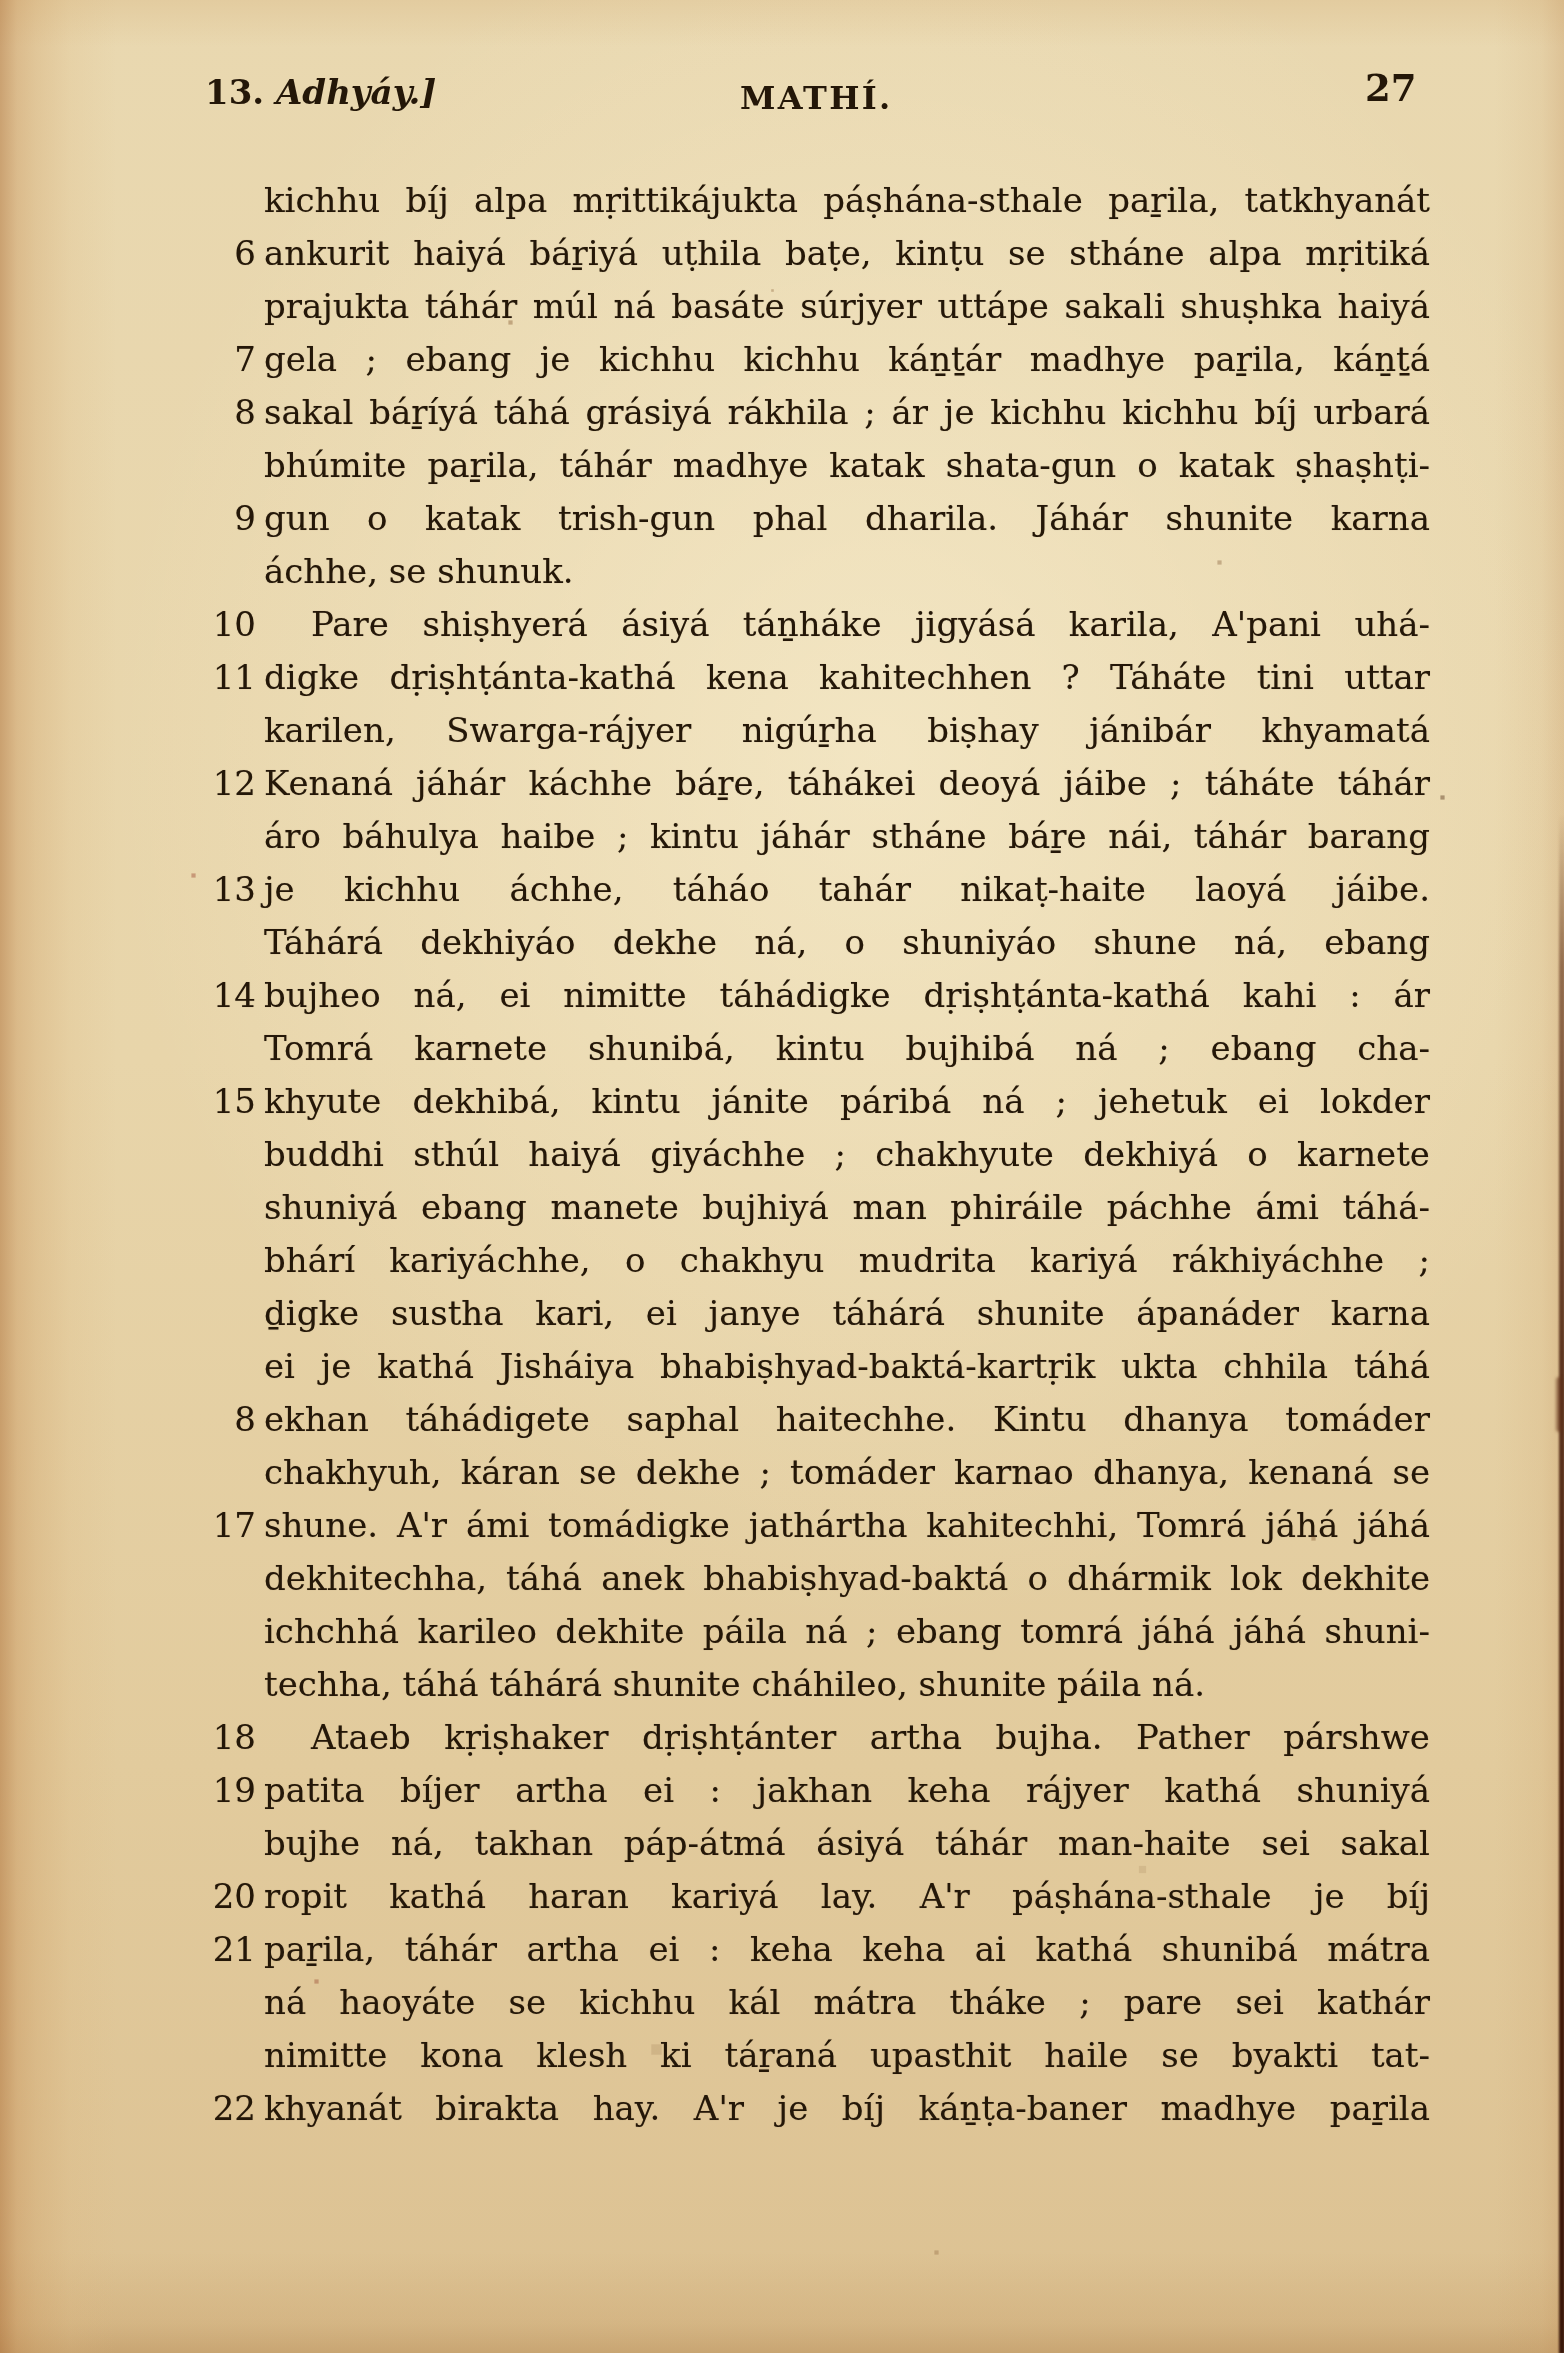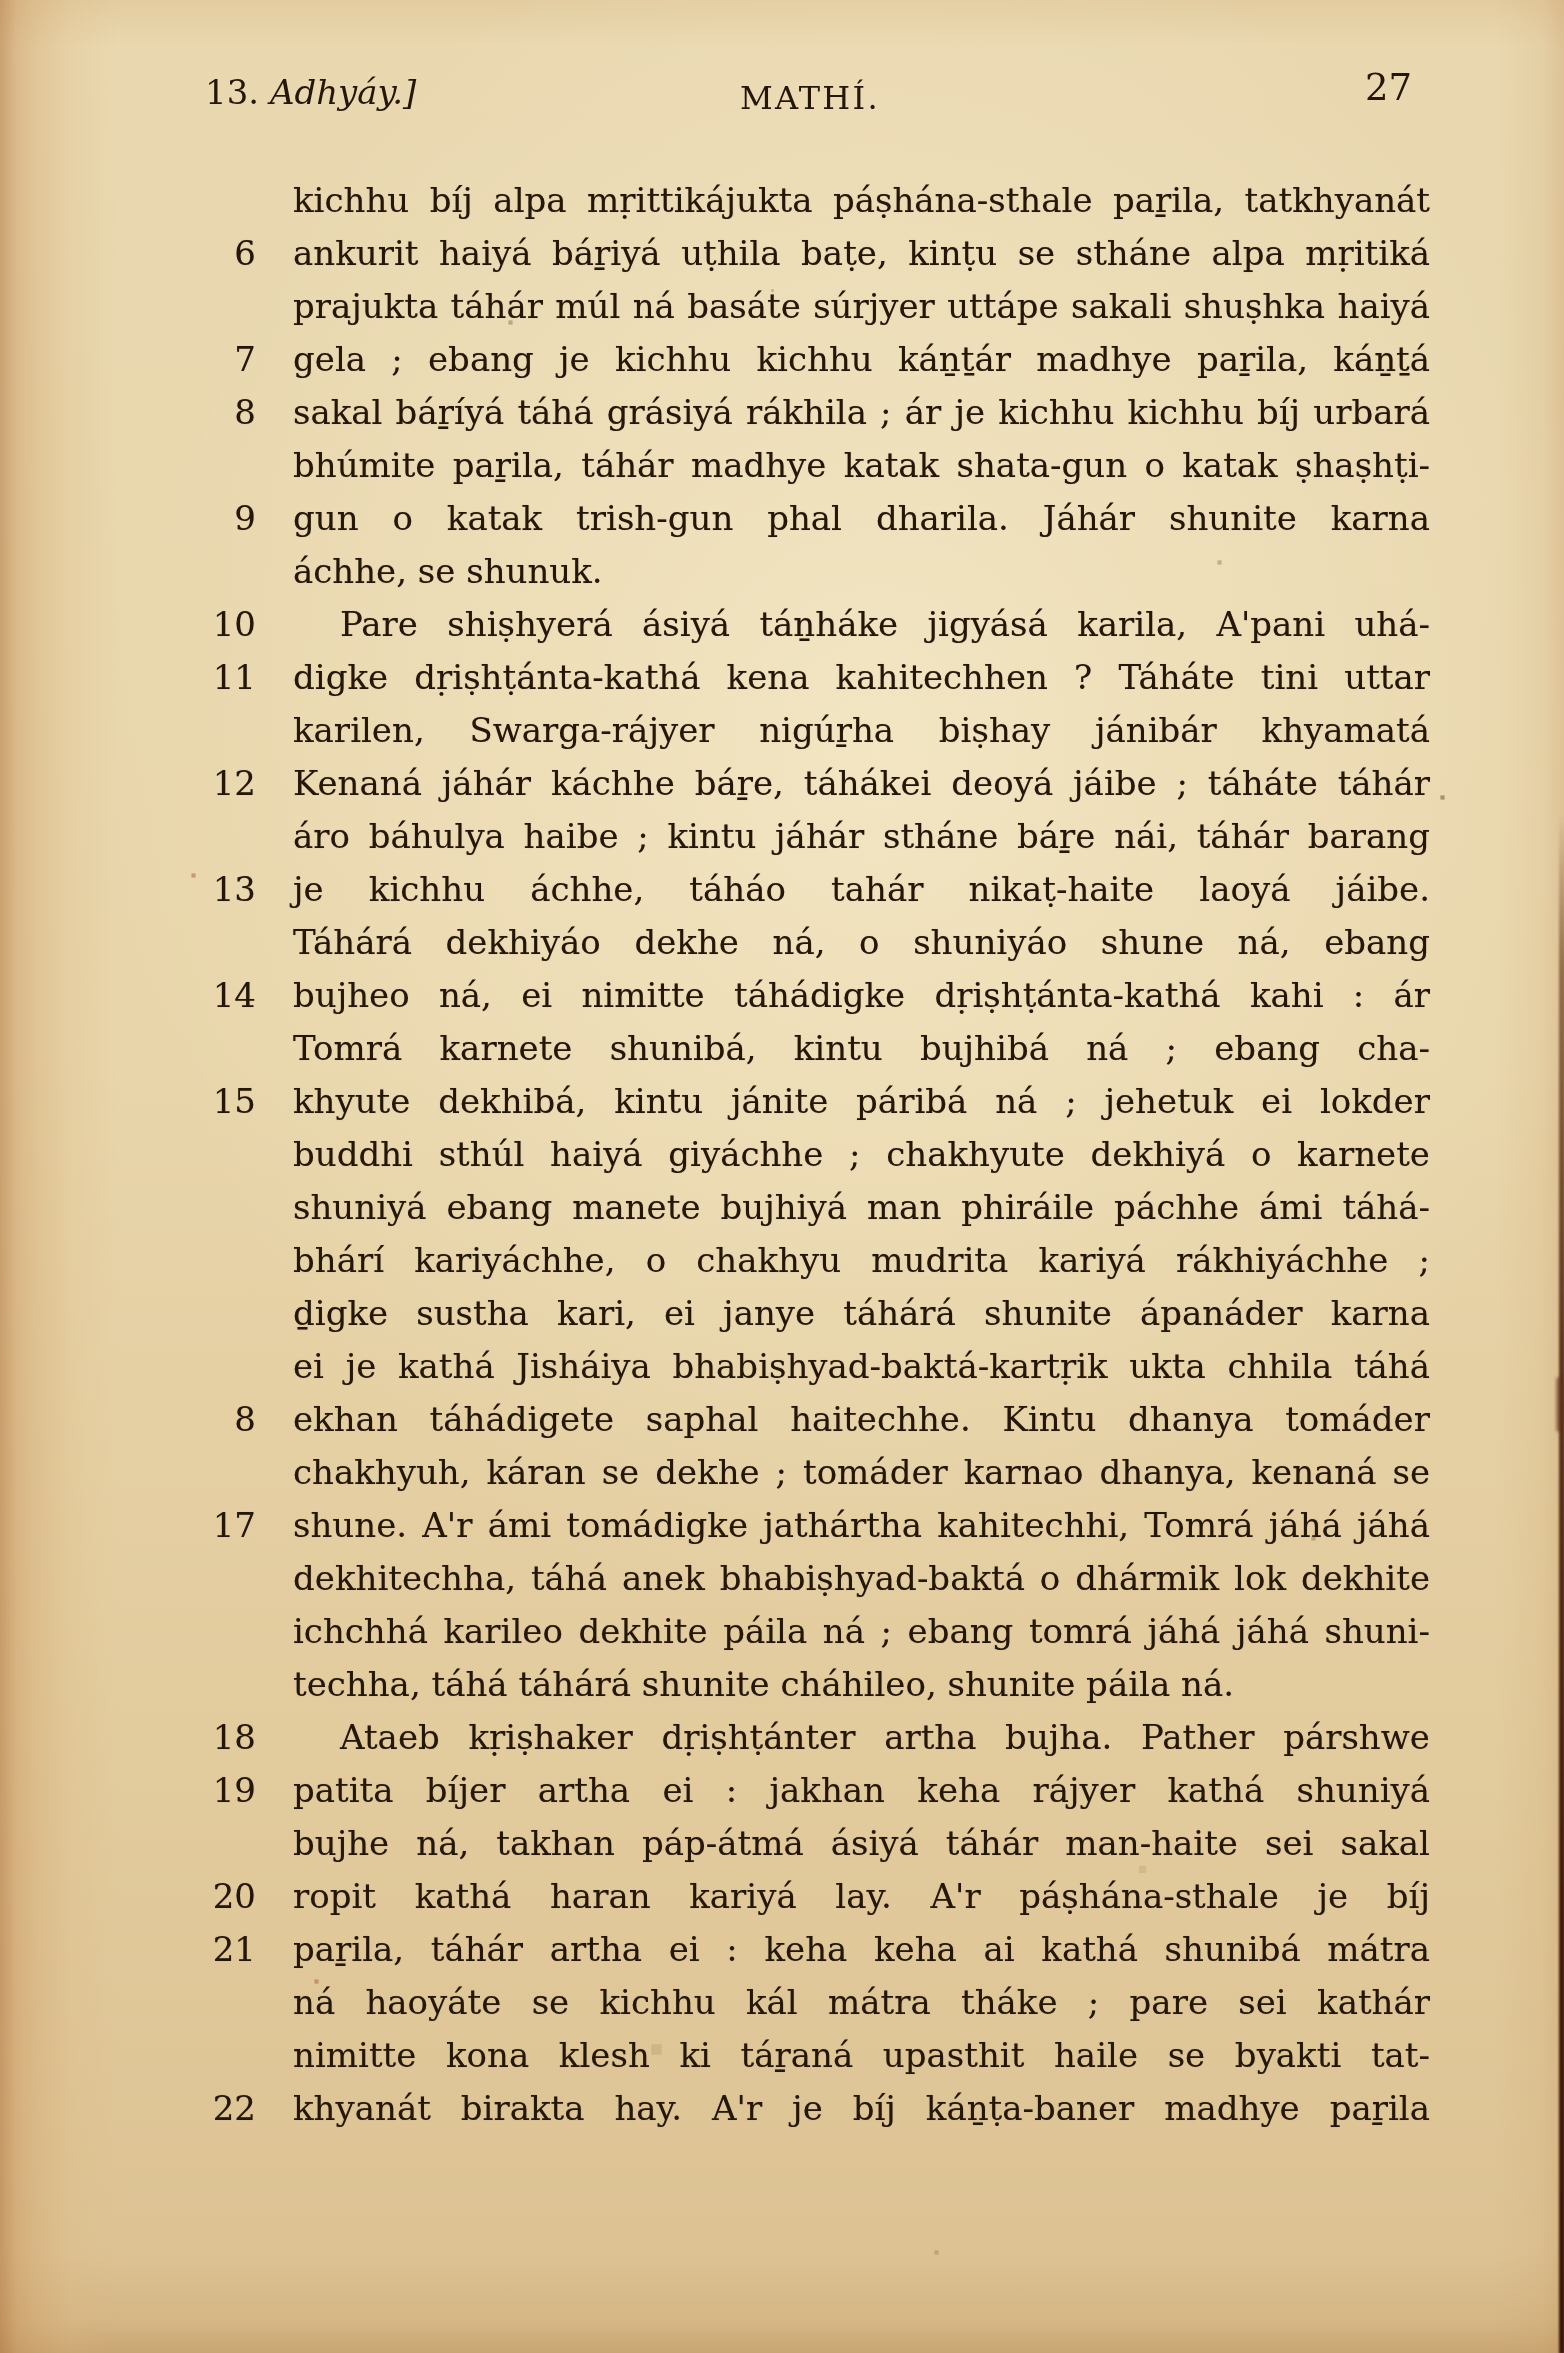--- a/index.html
+++ b/index.html
@@ -35,41 +35,40 @@
       772px  290px 0 0.8px rgba(130,85,45,.35),
       1219px 562px 0 1.6px rgba(120,78,40,.35),
       193px 875px 0 1.6px rgba(150,60,40,.40),
       1313px 1538px 0 1.6px rgba(130,85,45,.38),
       316px 1981px 0 1.6px rgba(150,70,45,.40),
       656px 2049px 0 4.7px rgba(140,100,60,.18),
       936px 2252px 0 1.6px rgba(130,85,45,.30),
       1442px 797px 0 1.6px rgba(90,55,30,.45),
       1142px 1869px 0 3.1px rgba(150,115,70,.18);
   }
-  .header{position:absolute;left:0;top:66px;width:1477px;height:47px;}
+  .header{position:absolute;left:0;top:66px;width:1477px;height:47px;font-weight:bold;}
   .h-left{position:absolute;left:205px;top:6.3px;font-size:34px;white-space:nowrap;}
   .h-left .chap-no{font-style:normal;}
   .h-left .chap-title{font-style:italic;}
   .h-center{position:absolute;left:740px;top:12.5px;font-size:32px;letter-spacing:2.3px;white-space:nowrap;}
   .h-page{position:absolute;left:1365px;top:0px;font-size:37px;}
   .text-block{
     position:absolute;left:264px;top:174px;width:1166px;
     font-size:34px;
     text-shadow:0 0 0.8px rgba(40,24,10,.35);
   }
   .line{position:relative;height:53px;}
   .num{
     position:absolute;left:-63px;top:0;width:55px;
     text-align:right;line-height:53px;font-size:34px;
   }
   .txt{
     display:block;line-height:53px;
     text-align:justify;text-align-last:justify;
     white-space:normal;
-    margin-left:29px;
   }
   .line.flush .txt{text-align:right;text-align-last:left;}
   .txt.indent{text-indent:47px;}
 </style>
 </head>
 <body>
 
 <div class="page">
 
   <div class="header">

